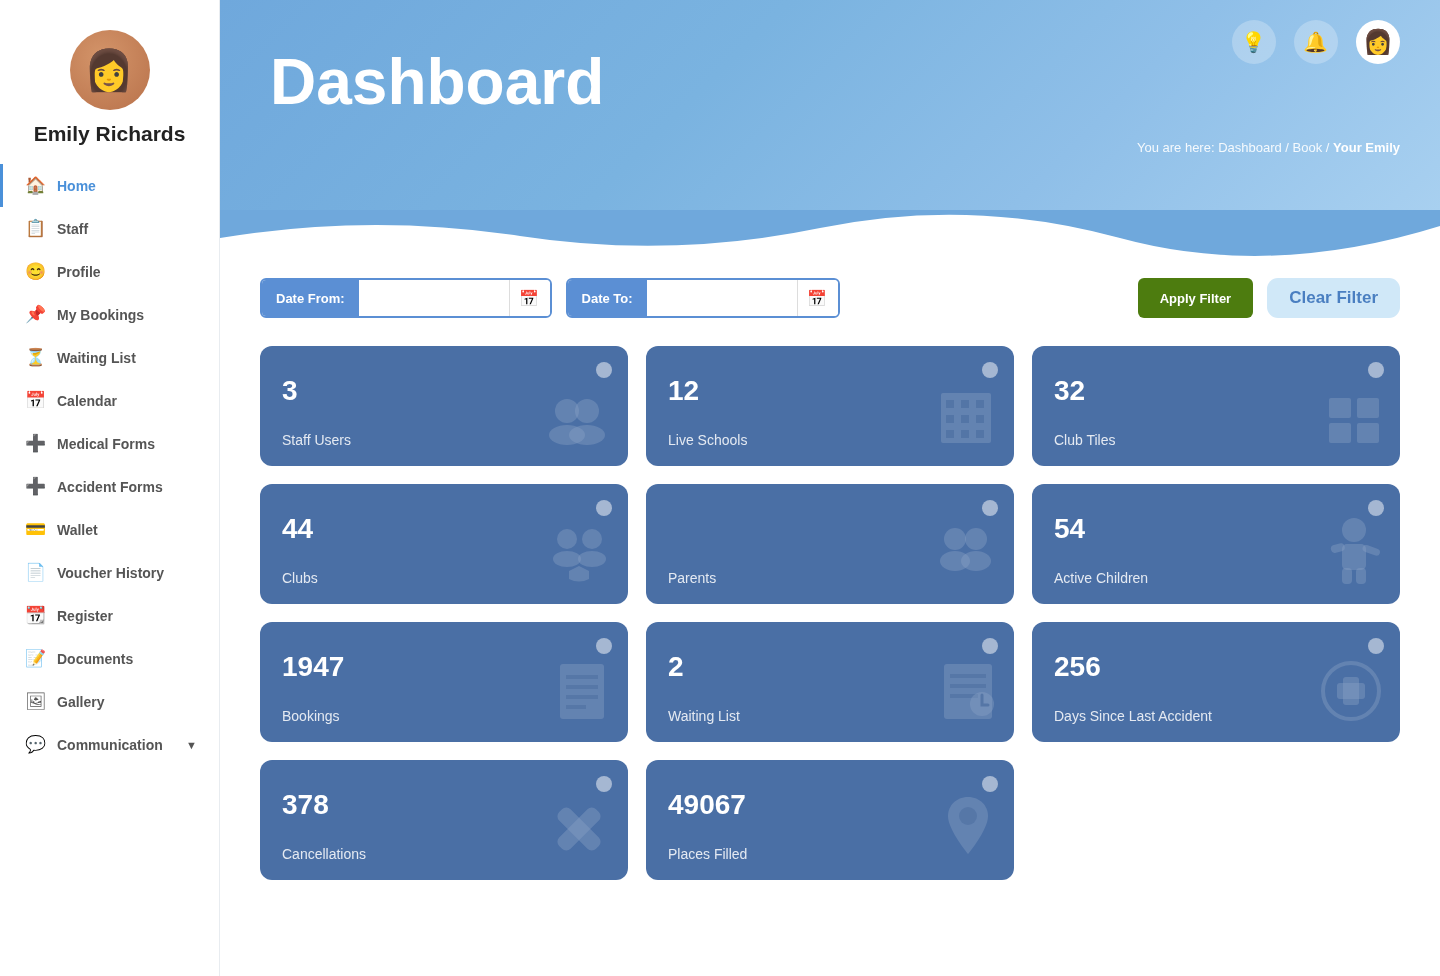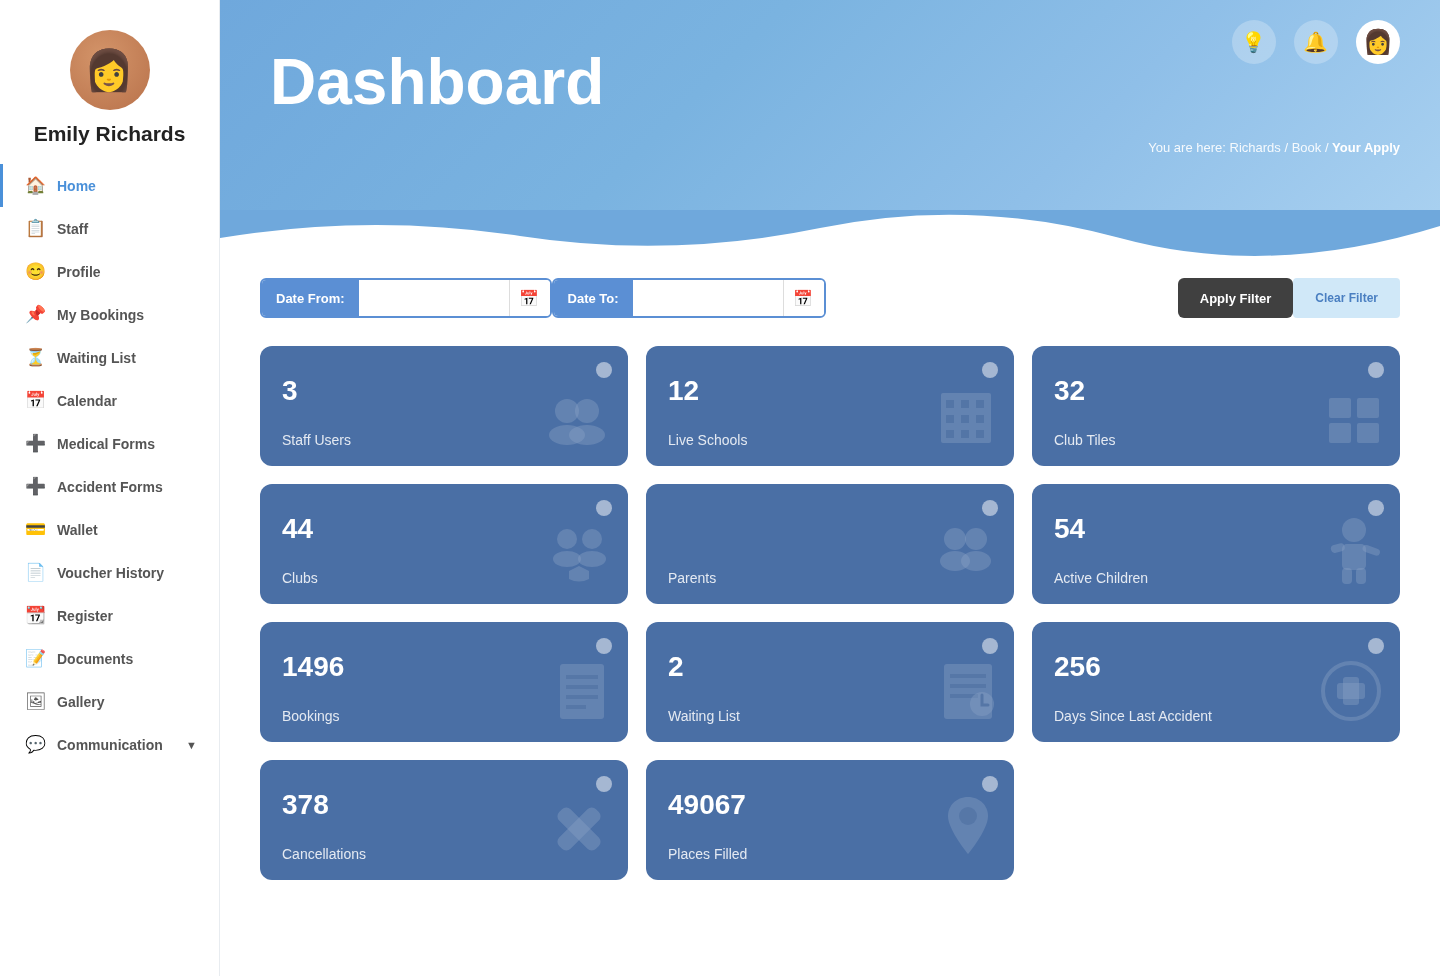--- a/index.html
+++ b/index.html
@@ -112,20 +112,21 @@
     #content {
       background: #fff;
       flex: 1;
       padding: 20px 40px 30px 40px;
     }
 
     
     #filter-bar {
       display: flex;
       align-items: center;
+      gap: 14px;
       margin-bottom: 28px;
     }
     .date-field {
       display: flex;
       align-items: center;
       border: 2px solid #5b8fd4;
       border-radius: 6px;
       overflow: hidden;
       height: 40px;
     }
@@ -152,38 +153,38 @@
       height: 100%;
       border: none;
       background: #fff;
       cursor: pointer;
       font-size: 16px;
       color: #666;
       border-left: 1px solid #ddd;
     }
     #spacer { flex: 1; }
     .btn-apply {
-      background: #404040;
+      background: #4d7c0f;
       color: #fff;
       border: none;
       border-radius: 6px;
       padding: 9px 22px;
       height: 40px;
       font-size: 13px;
       font-weight: 600;
       cursor: pointer;
     }
     .btn-clear {
       background: #d0e8f8;
       color: #4a7fc1;
       border: none;
-      border-radius: 4px;
+      border-radius: 11px;
       padding: 0 22px;
       height: 40px;
-      font-size: 12px;
+      font-size: 17px;
       font-weight: 600;
       cursor: pointer;
     }
 
     
     #stats-grid {
       display: grid;
       grid-template-columns: repeat(3, 1fr);
       gap: 18px;
     }
@@ -317,21 +318,21 @@
 <main id="main">
 
   <div id="hero">
     <div id="hero-top-icons">
       <div class="hero-icon-btn">💡</div>
       <div class="hero-icon-btn">🔔</div>
       <div class="hero-icon-btn avatar-btn">👩</div>
     </div>
     <h1 id="page-title">Dashboard</h1>
     <div id="breadcrumb">
-      <span>You are here: Richards / Book / </span><strong>Your Apply</strong>
+      <span>You are here: Dashboard / Book / </span><strong>Your Emily</strong>
     </div>
   </div>
 
   <div id="wave-container">
     <svg viewBox="0 0 1220 50" xmlns="http://www.w3.org/2000/svg" style="width:100%;display:block;background:#6fa8dc;">
       <path d="M0,30 Q150,5 300,28 T600,20 T900,30 T1220,18 L1220,50 L0,50 Z" fill="#ffffff"></path>
     </svg>
   </div>
 
   <div id="content">
@@ -422,21 +423,21 @@
       <circle cx="30" cy="14" r="12"></circle>
       <rect x="18" y="28" width="24" height="26" rx="5"></rect>
       <rect x="6" y="30" width="14" height="8" rx="4" transform="rotate(-15 6 30)"></rect>
       <rect x="40" y="28" width="18" height="7" rx="4" transform="rotate(20 40 28)"></rect>
       <rect x="18" y="52" width="10" height="16" rx="4"></rect>
       <rect x="32" y="52" width="10" height="16" rx="4"></rect>
     </svg></div>
   </div>
         <div class="stat-card">
     <div class="stat-dot"></div>
-    <div class="stat-number">1496</div>
+    <div class="stat-number">1947</div>
     <div class="stat-label">Bookings</div>
     <div class="icon-svg"><svg width="60" height="65" viewBox="0 0 60 65" fill="rgba(255,255,255,0.4)">
       <rect x="8" y="5" width="44" height="55" rx="3"></rect>
       <rect x="14" y="16" width="32" height="4" fill="rgba(70,100,145,0.5)"></rect>
       <rect x="14" y="26" width="32" height="4" fill="rgba(70,100,145,0.5)"></rect>
       <rect x="14" y="36" width="32" height="4" fill="rgba(70,100,145,0.5)"></rect>
       <rect x="14" y="46" width="20" height="4" fill="rgba(70,100,145,0.5)"></rect>
     </svg></div>
   </div>
         <div class="stat-card">

